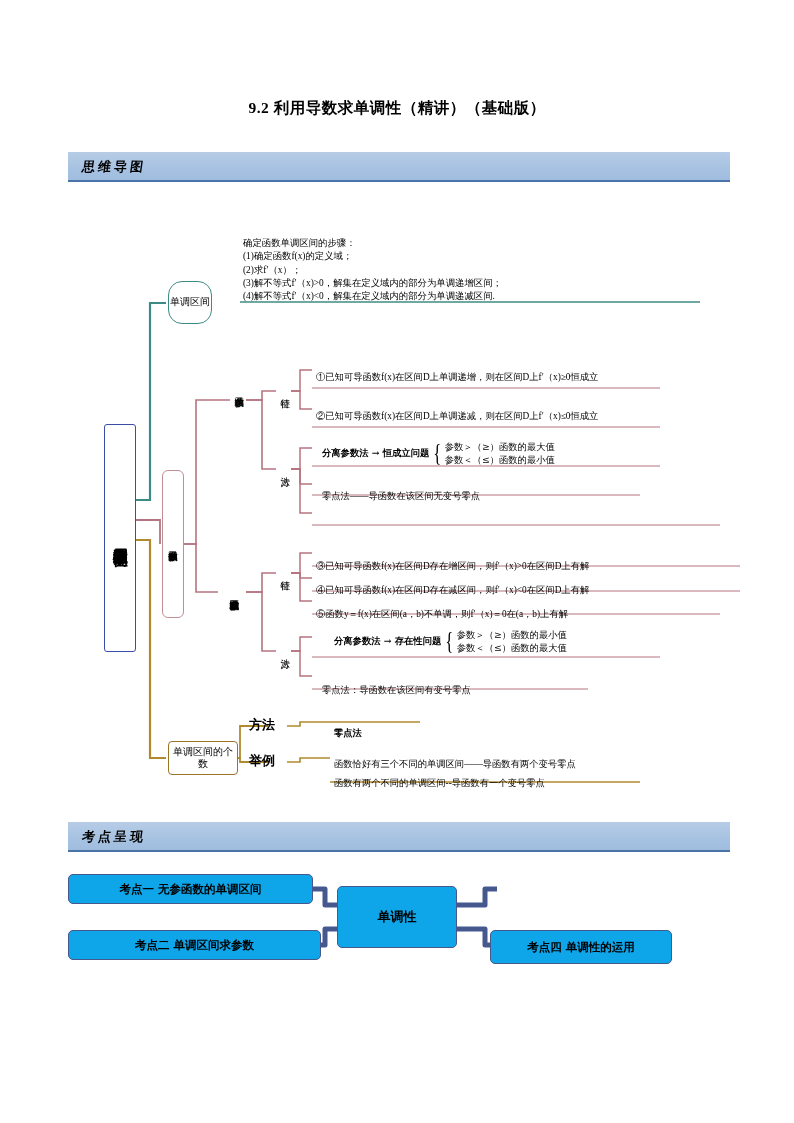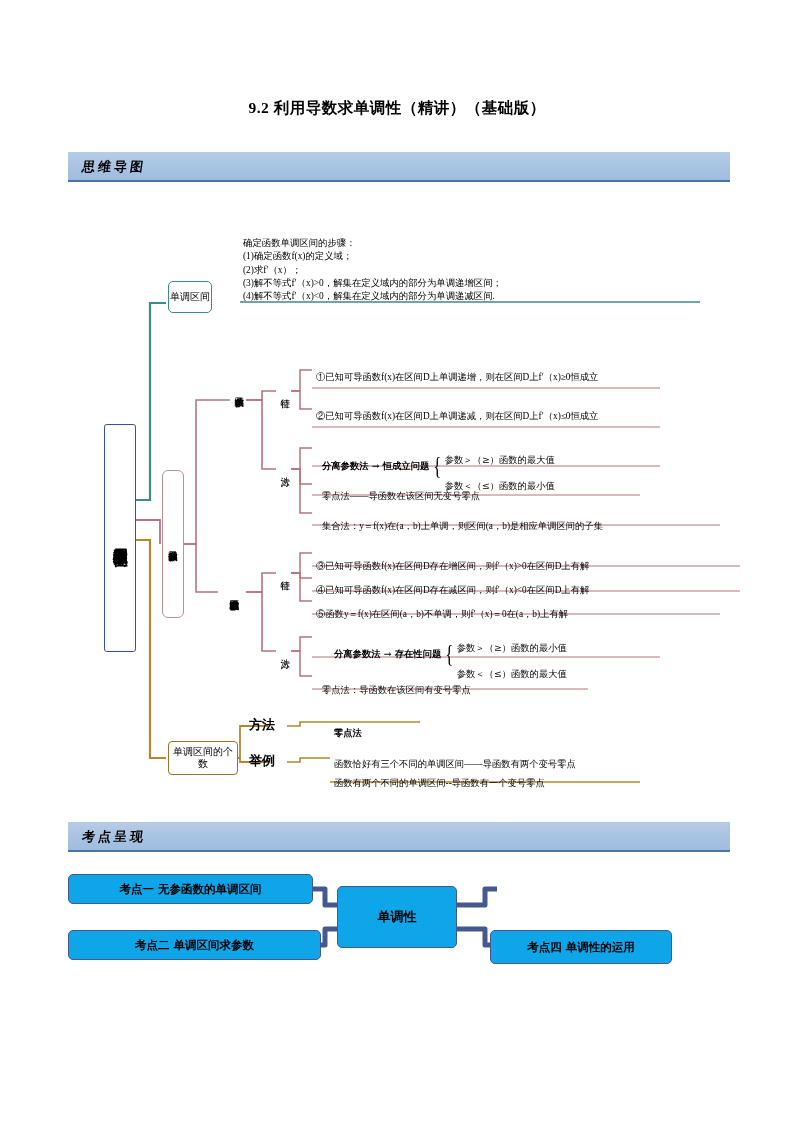--- a/index.html
+++ b/index.html
@@ -52,22 +52,22 @@
     border:1.6px solid #3b4da8;border-radius:3px;
     writing-mode:vertical-rl;text-orientation:upright;
     font-size:14.5px;font-weight:bold;line-height:1.02;
     display:flex;align-items:center;justify-content:center;
     letter-spacing:0.5px;
     font-family:"DejaVu Serif","Liberation Serif",serif;
   }
 
   
   #node-interval{
-    left:168px;top:281px;width:44px;height:32px;
-    border:1.2px solid #3d8b85;border-radius:5px;
+    left:168px;top:281px;width:44px;height:43px;
+    border:1.2px solid #3d8b85;border-radius:14px;
     font-size:10px;line-height:1.25;
     display:flex;align-items:center;justify-content:center;text-align:center;
     font-family:"DejaVu Serif","Liberation Serif",serif;
   }
 
   
   #node-known{
     left:162px;top:470px;width:22px;height:148px;
     border:1.2px solid #c08f95;border-radius:6px;
     writing-mode:vertical-rl;text-orientation:upright;
@@ -129,21 +129,21 @@
   .brace-row{position:absolute;display:flex;align-items:center;}
   .brace-row .pre{font-size:9.3px;font-weight:bold;white-space:nowrap;
      font-family:"DejaVu Serif","Liberation Serif",serif;}
   .brace-row .brace{
     font-size:26px;line-height:1;margin:0 1px 0 2px;
     font-family:"Liberation Serif","DejaVu Serif",serif;
     transform:scaleX(0.65);
   }
   .brace-row .pair{display:flex;flex-direction:column;justify-content:center;}
   .brace-row .pair span{font-size:9.3px;line-height:1.45;white-space:nowrap;
-     font-family:"DejaVu Serif","Liberation Serif",serif;margin-top:13px;}
+     font-family:"DejaVu Serif","Liberation Serif",serif;}
 
   
   .exbox{
     position:absolute;box-sizing:border-box;
     border:1.4px solid #46598f;border-radius:5px;background:#0ea5e9;
     display:flex;align-items:center;justify-content:center;
     font-size:11.5px;font-weight:bold;
     font-family:"DejaVu Serif","Liberation Serif",serif;
     white-space:nowrap;
   }
@@ -249,21 +249,20 @@
     <div class="brace-row" style="left:322px;top:440px;">
       <span class="pre">分离参数法 → 恒成立问题</span>
       <span class="brace">{</span>
       <span class="pair">
         <span>参数＞（≥）函数的最大值</span>
         <span>参数＜（≤）函数的最小值</span>
       </span>
     </div>
 
     <div class="leaf" style="left:322px;top:477px;">零点法——导函数在该区间无变号零点</div>
-    <div class="leaf" style="left:322px;top:507px;">集合法：y＝f(x)在(a，b)上单调，则区间(a，b)是相应单调区间的子集</div>
 
     <div class="leaf" style="left:316px;top:547px;">③已知可导函数f(x)在区间D存在增区间，则f′（x)&gt;0在区间D上有解</div>
     <div class="leaf" style="left:316px;top:571px;">④已知可导函数f(x)在区间D存在减区间，则f′（x)&lt;0在区间D上有解</div>
     <div class="leaf" style="left:316px;top:595px;">⑤函数y＝f(x)在区间(a，b)不单调，则f′（x)＝0在(a，b)上有解</div>
 
     <div class="brace-row" style="left:334px;top:628px;">
       <span class="pre">分离参数法 → 存在性问题</span>
       <span class="brace">{</span>
       <span class="pair">
         <span>参数＞（≥）函数的最小值</span>

